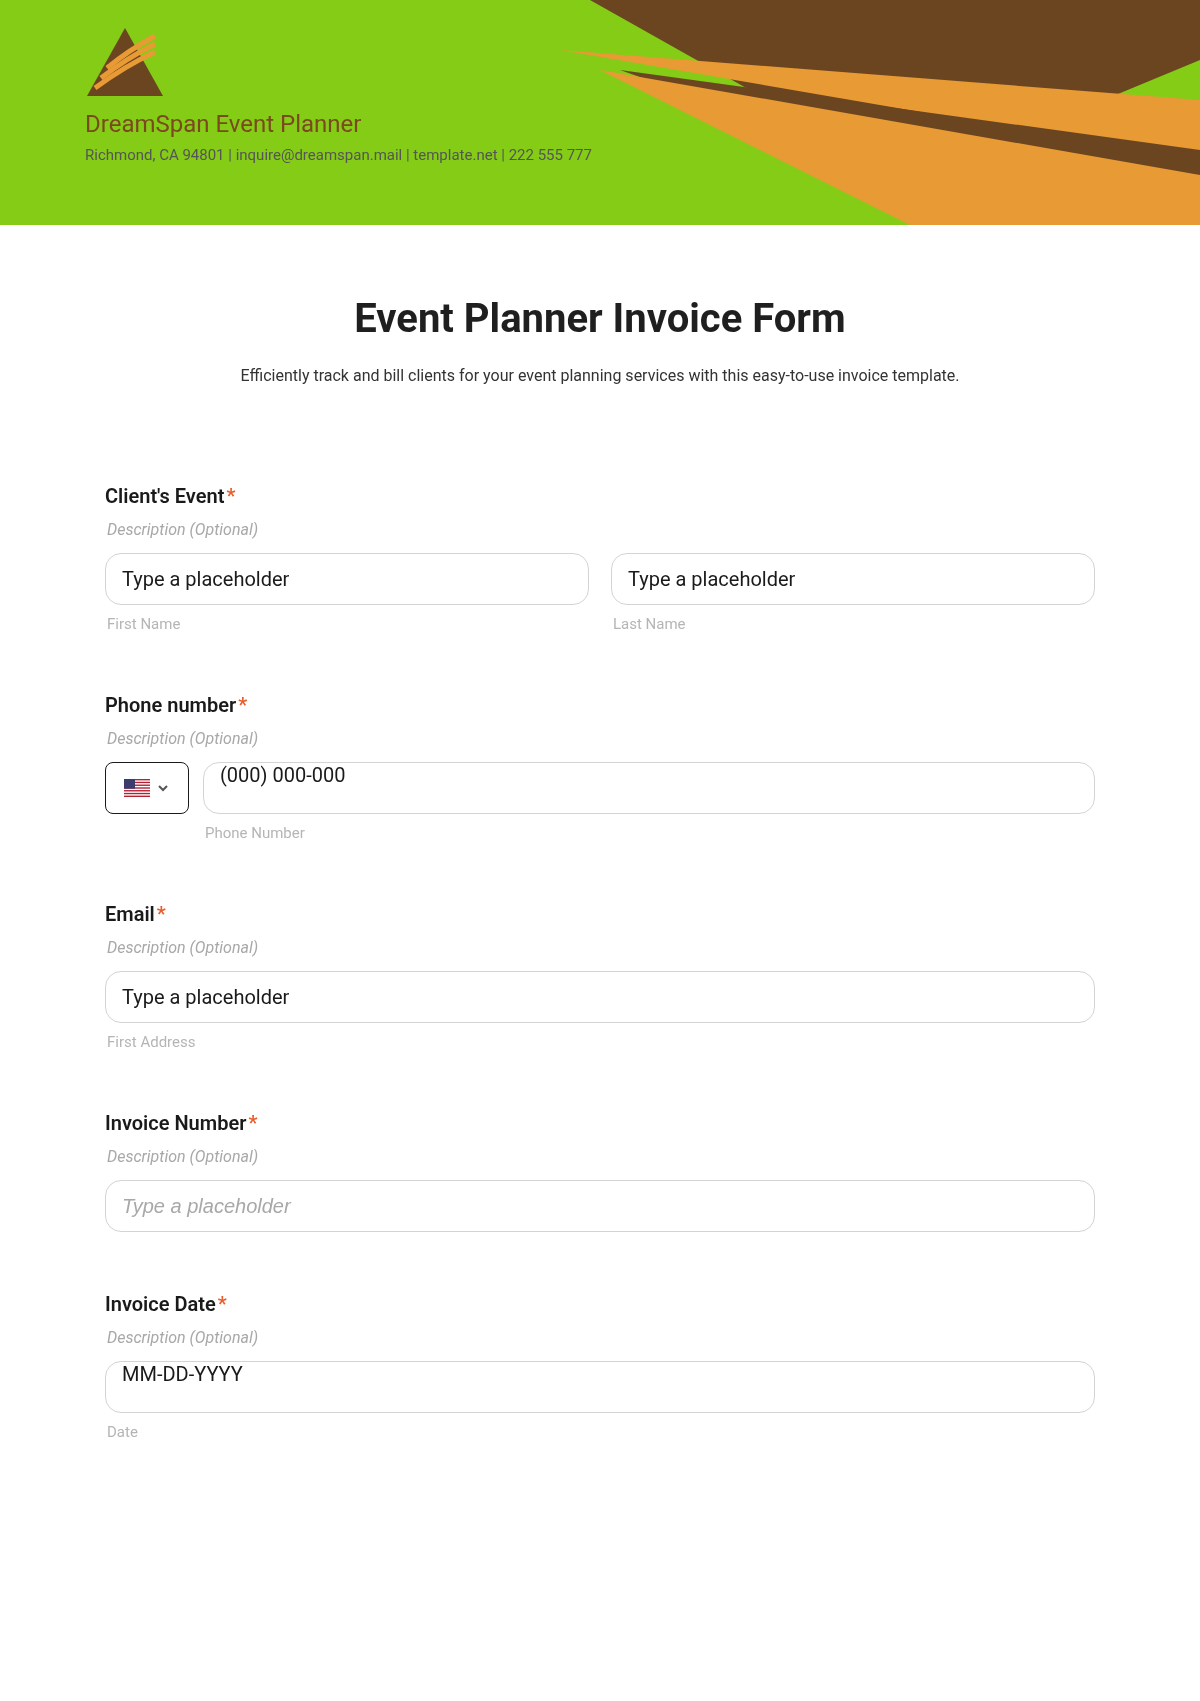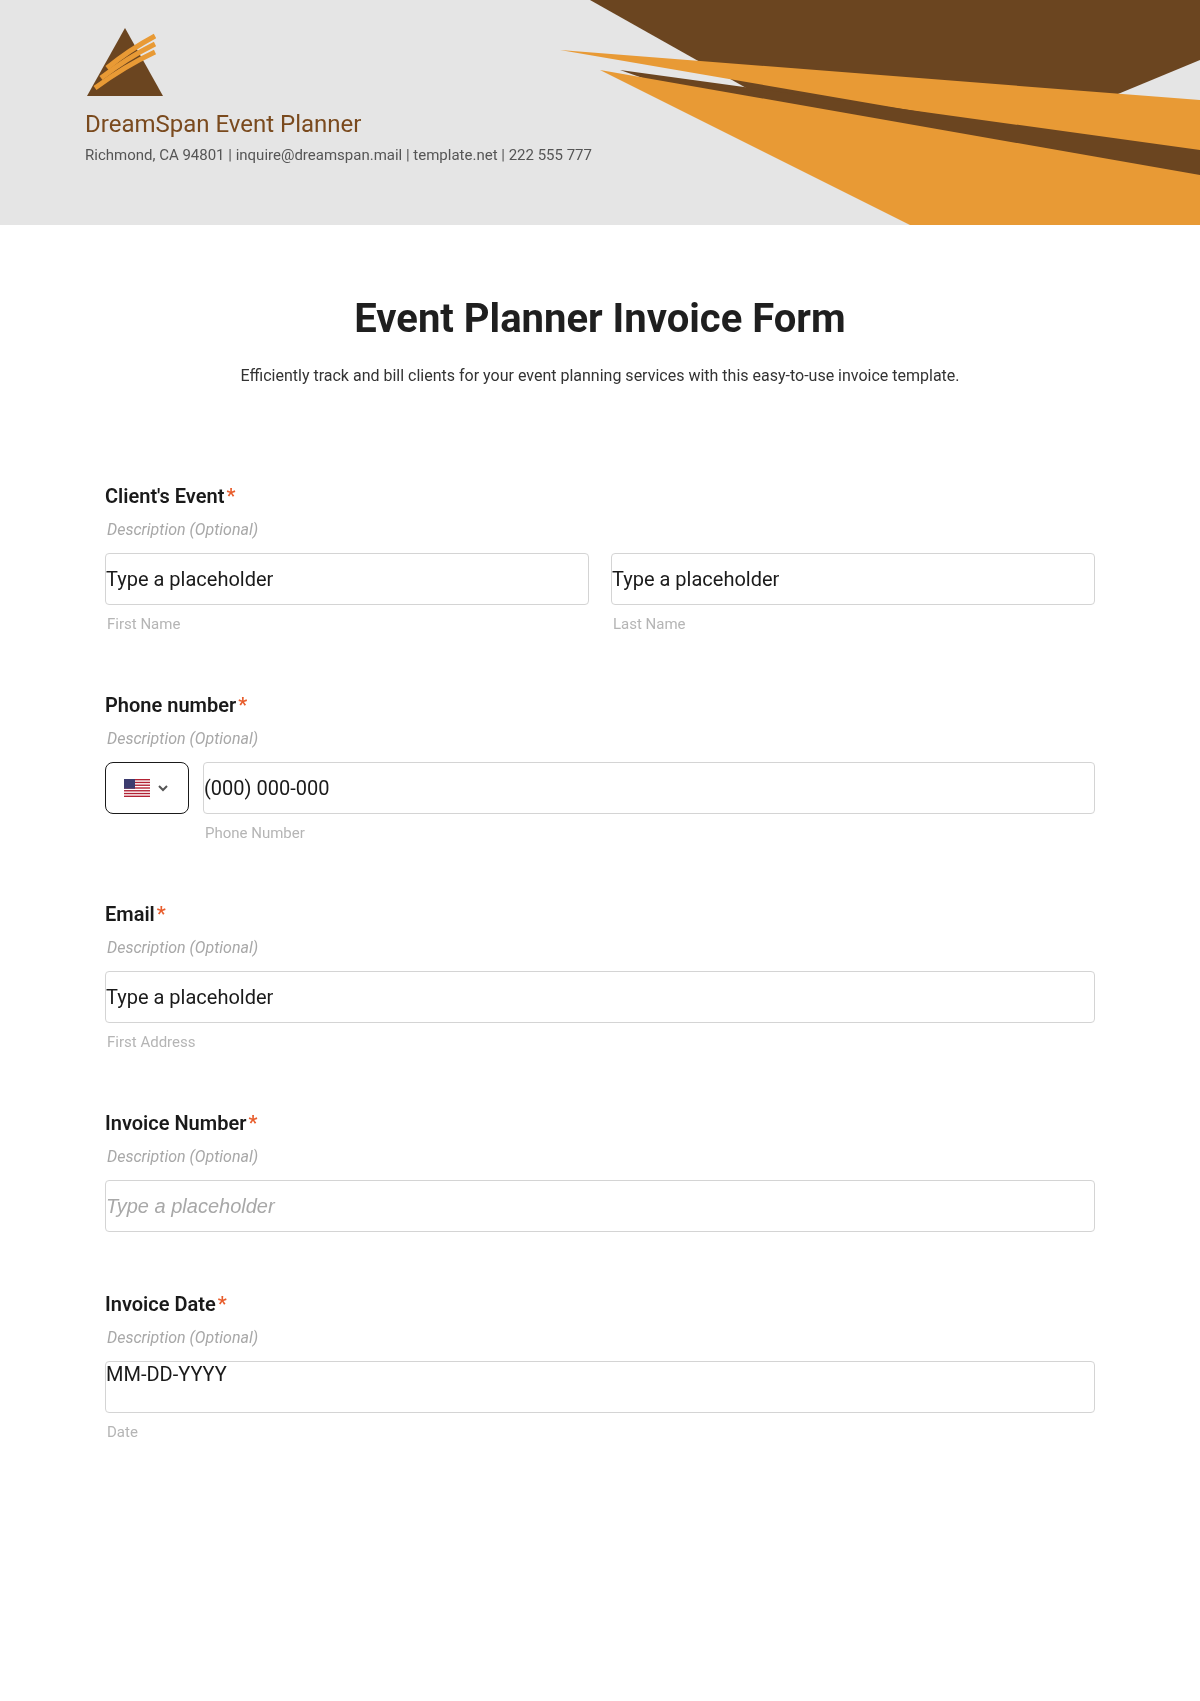--- a/index.html
+++ b/index.html
@@ -5,21 +5,21 @@
 * { margin:0; padding:0; box-sizing:border-box; }
 body {
   font-family: -apple-system, BlinkMacSystemFont, "Segoe UI", Roboto, Helvetica, Arial, sans-serif;
   background:#fff;
   width:1200px;
   margin:0 auto;
   color:#1a1a1a;
 }
 .header {
   position:relative;
-  background:#e5e5e5;
+  background:#84cc16;
   height:225px;
   overflow:hidden;
 }
 .header-graphic {
   position:absolute;
   top:0; right:0;
   width:640px; height:225px;
   pointer-events:none;
 }
 .logo-block {
@@ -69,22 +69,22 @@
   color:#a8a8a8;
   margin-bottom:14px;
   margin-left:2px;
 }
 .row { display:flex; gap:22px; }
 .col { flex:1; }
 .text-input {
   width:100%;
   height:52px;
   border:1px solid #d4d4d4;
-  border-radius:4px;
-  padding:0 0;
+  border-radius:16px;
+  padding:0 16px;
   font-size:20px;
   color:#1a1a1a;
   background:#fff;
   outline:none;
 }
 .text-input::placeholder { color:#a8a8a8; font-style:italic; }
 .value-text { font-size:20px; color:#1a1a1a; }
 .sublabel {
   font-size:15px;
   color:#b5b5b5;
@@ -173,21 +173,21 @@
           <rect y="15.23" width="26" height="1.38" fill="#fff"></rect>
           <rect width="11" height="9.7" fill="#3c3b6e"></rect>
         </svg>
         <span class="chev">
           <svg viewBox="0 0 14 14" width="14" height="14" fill="none" stroke-width="2">
               <polyline points="3,5 7,9 11,5"></polyline>
             </svg>
         </span>
       </div>
       <div class="phone-input-wrap">
-        <div class="text-input" style="display:flex;align-items:center;">
+        <div class="text-input" style="display:flex;">
           <span class="value-text">(000) 000-000</span>
         </div>
       </div>
     </div>
     <div class="sublabel" style="margin-left:100px;">Phone Number</div>
   </div>
 
   <div class="field-group">
     <div class="field-label">
       <span>Email</span><span class="req-star">*</span>

